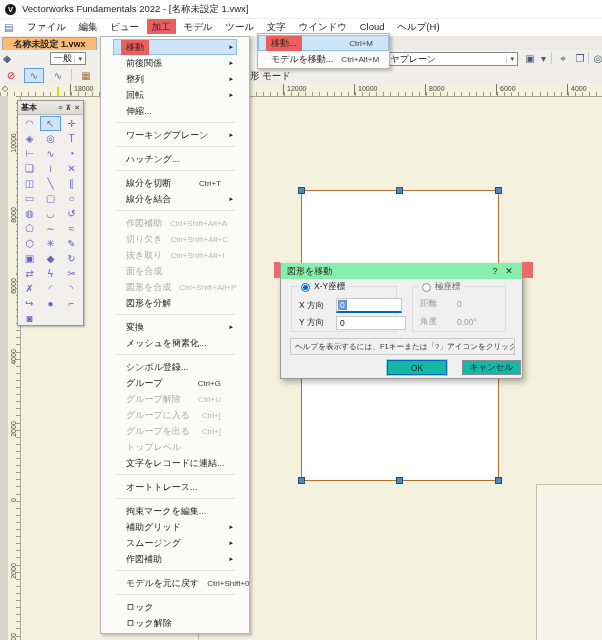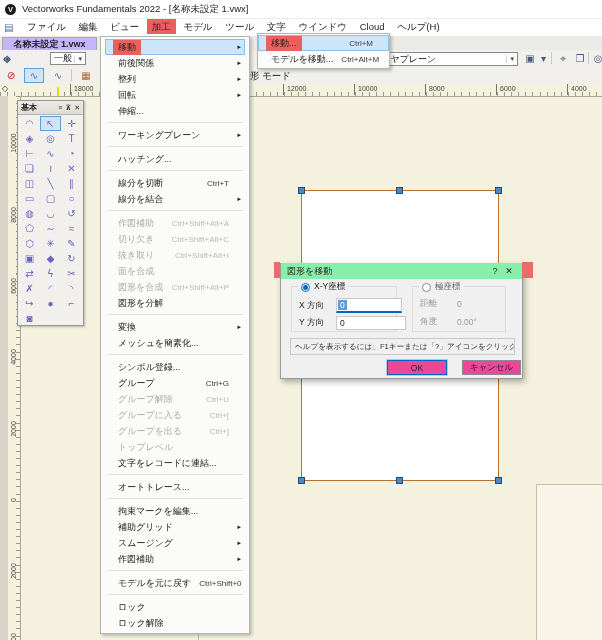--- a/index.html
+++ b/index.html
@@ -12,21 +12,21 @@
             border-bottom:1px solid #ececec;font-size:9.5px;}
   .logo{width:11px;height:11px;border-radius:50%;background:#1a1a1a;color:#fff;display:flex;
         align-items:center;justify-content:center;font-size:7.5px;font-weight:bold;}
   .menubar{position:absolute;left:0;top:19px;width:602px;height:17px;background:#fff;
            display:flex;align-items:center;font-size:9.5px;}
   .doc-icon{width:12px;height:12px;margin:0 6px 0 4px;color:#4a6da0;font-size:10px;line-height:12px;}
   .mb-item{padding:2px 5px;white-space:nowrap;}
   .mb-item.annotated{background:#e9605f;color:#33201d;}
   .tabrow{position:absolute;left:0;top:36px;width:602px;height:14px;background:#eceae6;
           border-bottom:1px solid #cfcdc8;}
-  .tab{position:absolute;left:2px;top:1px;width:95px;height:13px;background:#c4b5fd;
+  .tab{position:absolute;left:2px;top:1px;width:95px;height:13px;background:#fdba74;
        border:1px solid #a9a8a4;border-bottom:none;box-sizing:border-box;
        font-size:9px;font-weight:bold;text-align:center;line-height:12px;}
   
   .toolbar1{position:absolute;left:0;top:50px;width:602px;height:17px;background:#f0efec;
             border-bottom:1px solid #dddcd8;}
   .toolbar2{position:absolute;left:0;top:67px;width:602px;height:17px;background:#f0efec;
             border-bottom:1px solid #d6d4cf;}
   .tb-icon{position:absolute;top:2px;width:14px;height:13px;display:flex;align-items:center;
            justify-content:center;font-size:10px;color:#4a5a78;}
   .tb-icon.dim{color:#b9b9b9;}
@@ -73,21 +73,21 @@
              display:flex;align-items:center;font-size:8px;font-weight:bold;padding:0 3px;gap:3px;}
   .pal-title .sp{flex:1}
   .pal-ctl{font-size:7px;color:#333;}
   .pal-grid{display:grid;grid-template-columns:repeat(3,1fr);padding:1px;}
   .tool{height:15px;display:flex;align-items:center;justify-content:center;border:1px solid transparent;box-sizing:border-box;}
   .tool-glyph{font-size:10px;color:#6b65c0;line-height:1;}
   .tool.selected{background:#cfe4f7;border-color:#5f9fd8;}
   
   .menu-panel{position:absolute;left:100px;top:36px;width:150px;background:#fbfbfa;
               border:1px solid #b4b4b0;box-shadow:2px 2px 3px rgba(0,0,0,.22);z-index:40;
-              padding:2px 4px;box-sizing:border-box;}
+              padding:2px 12px;box-sizing:border-box;}
   .submenu-panel{position:absolute;left:257px;top:33px;width:133px;background:#fbfbfa;
               border:1px solid #b4b4b0;box-shadow:2px 2px 3px rgba(0,0,0,.22);z-index:41;
               padding:1px 0;box-sizing:border-box;}
   .mi{position:relative;display:flex;align-items:center;height:16px;padding:0 16px 0 13px;
       font-size:9px;white-space:nowrap;}
   .mi-label{white-space:nowrap;}
   .mi-sc{margin-left:auto;font-size:8px;color:#3c3c3c;padding-left:8px;}
   .mi.disabled .mi-label{color:#ababab;}
   .mi.disabled .mi-sc{color:#b8b8b8;}
   .mi.highlighted{background:#cde5fb;box-shadow:inset 0 0 0 1px #8ec0ea;}
@@ -119,21 +119,21 @@
   .frow .flabel{width:32px;}
   .g2 .frow{color:#9c9c9c;}
   .xinput{width:62px;height:12px;background:#fff;border:1px solid #c8c8c8;border-bottom:2px solid #0067c0;
           font-size:8.5px;display:flex;align-items:center;padding:0 1px;box-sizing:content-box;}
   .xinput .selval{background:#5a9ae0;color:#fff;padding:0 2px;}
   .yinput{width:62px;height:12px;background:#fff;border:1px solid #c8c8c8;font-size:8.5px;
           display:flex;align-items:center;padding:0 3px;}
   .helpbox{position:absolute;left:9px;top:74px;width:225px;height:17px;border:1px solid #c9c9c7;
            background:#f0f0f0;font-size:7.6px;color:#333;display:flex;align-items:center;padding:0 4px;
            box-sizing:border-box;white-space:nowrap;overflow:hidden;}
-  .btn{position:absolute;top:96px;height:15px;background:#ec4899;border:1px solid #8a8a8a;
+  .btn{position:absolute;top:96px;height:15px;background:#14b8a6;border:1px solid #8a8a8a;
        font-size:8.5px;display:flex;align-items:center;justify-content:center;box-sizing:border-box;}
   .btn.ok{left:106px;width:60px;border-color:#0067c0;box-shadow:0 0 0 1px #a9cdee;}
   .btn.cancel{left:181px;width:59px;}
   
   .viewbar-icon{color:#4a5a78;}
 </style>
 </head>
 <body>
 
 <div class="app">

